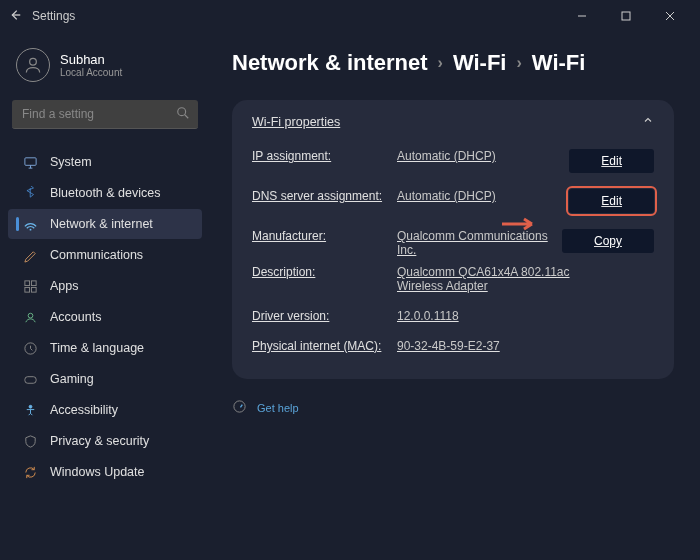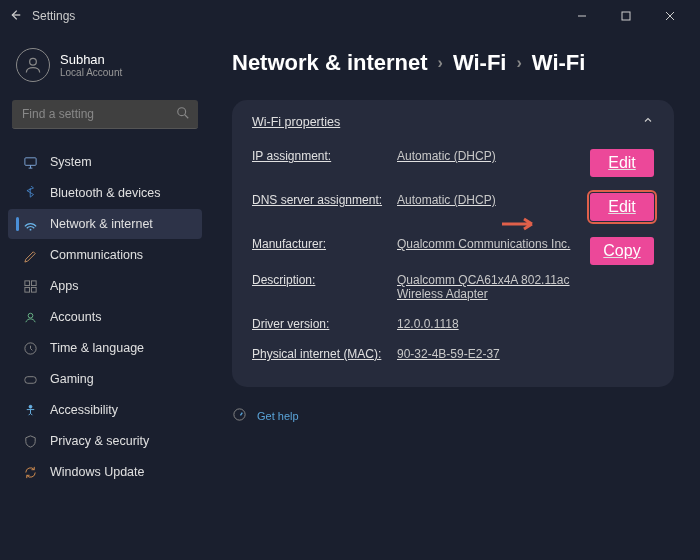--- a/index.html
+++ b/index.html
@@ -31,21 +31,21 @@
     .breadcrumb { display: flex; align-items: center; gap: 10px; font-size: 22px; font-weight: 600; margin-bottom: 24px; }
     .crumb-link { color: #fff; cursor: pointer; }
     .crumb-sep { color: #888; font-size: 16px; }
     .crumb-current { color: #fff; }
     .panel { background: #262b3c; border-radius: 15px; padding: 0; text-decoration: underline; }
     .panel-header { display: flex; align-items: center; justify-content: space-between; padding: 14px 20px 10px; font-size: 12.5px; cursor: pointer; }
     .panel-body { padding: 2px 20px 18px; }
     .row { display: flex; align-items: flex-start; padding: 8px 0; font-size: 12px; }
     .row-label { width: 145px; color: #e0e0e0; flex-shrink: 0; }
     .row-value { color: #c8c8c8; flex: 1; padding-right: 10px; }
-    .row-button { background: #ec4899; border: none; color: #fff; padding: 5px 4px; border-radius: 3px; font-size: 16px; cursor: pointer; min-width: 64px; }
+    .row-button { background: #0f172a; border: none; color: #fff; padding: 5px 32px; border-radius: 3px; font-size: 12px; cursor: pointer; min-width: 64px; }
     .row-button.highlight { outline: 2.5px solid #e0604a; outline-offset: 1px; }
     .arrow-annotation { position: absolute; right: 160px; top: 183px; font-size: 19px; color: #e0604a; font-weight: bold; pointer-events: none; }
     .help { display: flex; align-items: center; gap: 10px; margin-top: 20px; font-size: 11px; color: #5aa3d8; cursor: pointer; }
     .main { position: relative; }
   </style>
 </head>
 <body>
 
 <div class="window">
   <div class="titlebar">

